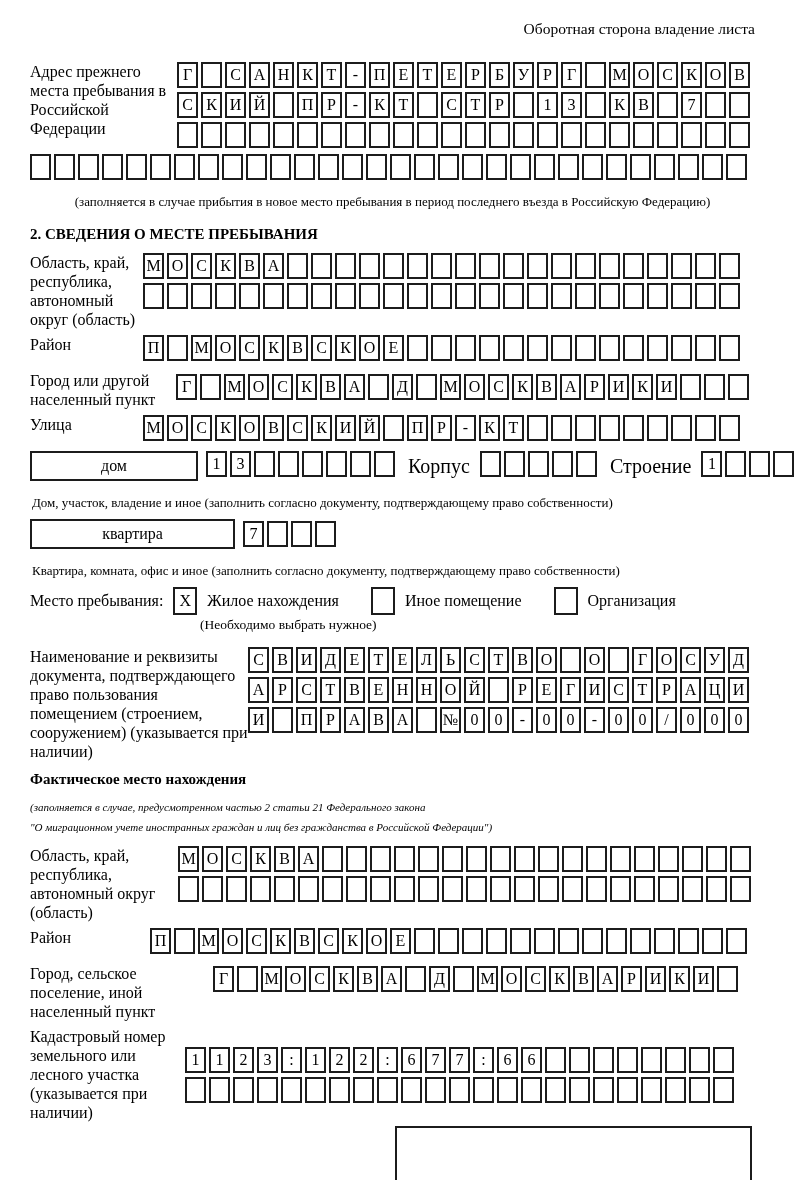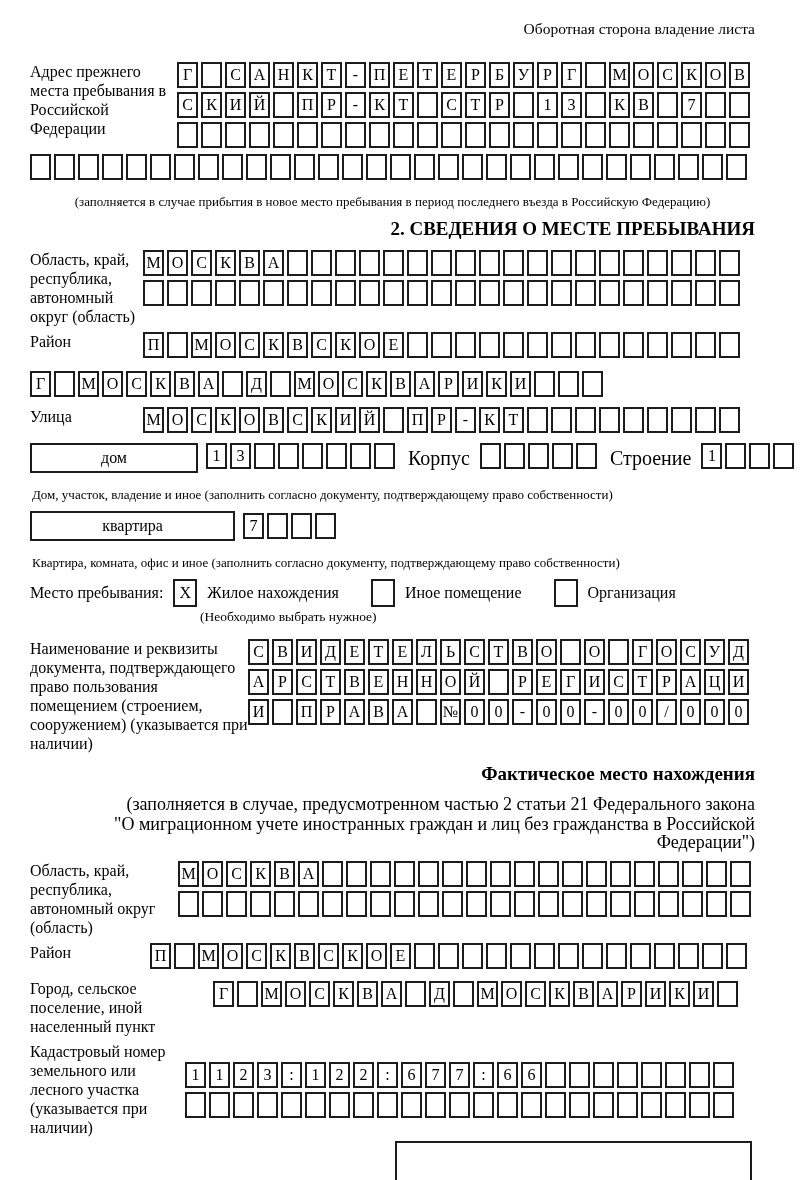--- a/index.html
+++ b/index.html
@@ -13,35 +13,35 @@
   .lbl{ font-size:16px;line-height:19px;flex:0 0 auto; }
   .rows{ display:flex;flex-direction:column; }
   .cellrow{ display:flex;margin-bottom:4px; }
   .cell{
     flex:0 0 auto;width:21px;height:26px;box-sizing:border-box;
     border:2px solid #1c1c1c;margin-right:3px;
     display:flex;align-items:center;justify-content:center;
     font-size:16px;line-height:1;
   }
   .note{ font-size:13px;text-align:center;margin:14px 0 8px 0; }
-  .sect-title{ font-size:19px;font-weight:bold;text-align:right;margin:8px 0 10px 0; }
+  .sect-title{ font-size:15px;font-weight:bold;text-align:left;margin:16px 0 10px 0; }
   .widebox{
     box-sizing:border-box;border:2px solid #1c1c1c;height:30px;
     display:flex;align-items:center;justify-content:center;
     font-size:16px;flex:0 0 auto;
   }
   .inline-lbl{ font-size:20px;line-height:30px;padding:0 10px;flex:0 0 auto; }
   .checkbox{
     flex:0 0 auto;width:24px;height:28px;box-sizing:border-box;
     border:2px solid #1c1c1c;display:flex;align-items:center;justify-content:center;
     font-size:16px;margin:0 10px;
   }
   .stay-lbl{ font-size:16px;line-height:28px; }
   .hint{ font-size:13.5px;margin:0 0 14px 170px; }
-  .center-note{ text-align:right;font-size:18px;line-height:18px;margin:0 0 10px 0; }
+  .center-note{ text-align:left;font-size:11px;line-height:18px;margin:0 0 10px 0;font-style:italic; }
   .stamp{
     box-sizing:border-box;width:357px;height:174px;border:2px solid #1c1c1c;
     margin:4px 0 6px 365px;
   }.mb6{margin-bottom:6px}.mb10{margin-bottom:10px}.mb2{margin-bottom:2px}
 </style>
 </head>
 <body>
 
 <div class="hdr">Оборотная сторона владение листа</div>
 
@@ -249,20 +249,21 @@
       <span class="cell"></span>
       <span class="cell"></span>
       <span class="cell"></span>
       <span class="cell"></span>
       <span class="cell"></span>
       <span class="cell"></span>
     </div>
 </div>
 
 <div class="frow mb6">
+  <div class="lbl" style="width:146px">Город или другой населенный пункт</div>
   <div class="cellrow" style="margin-top:3px">
       <span class="cell">Г</span>
       <span class="cell"></span>
       <span class="cell">М</span>
       <span class="cell">О</span>
       <span class="cell">С</span>
       <span class="cell">К</span>
       <span class="cell">В</span>
       <span class="cell">А</span>
       <span class="cell"></span>

